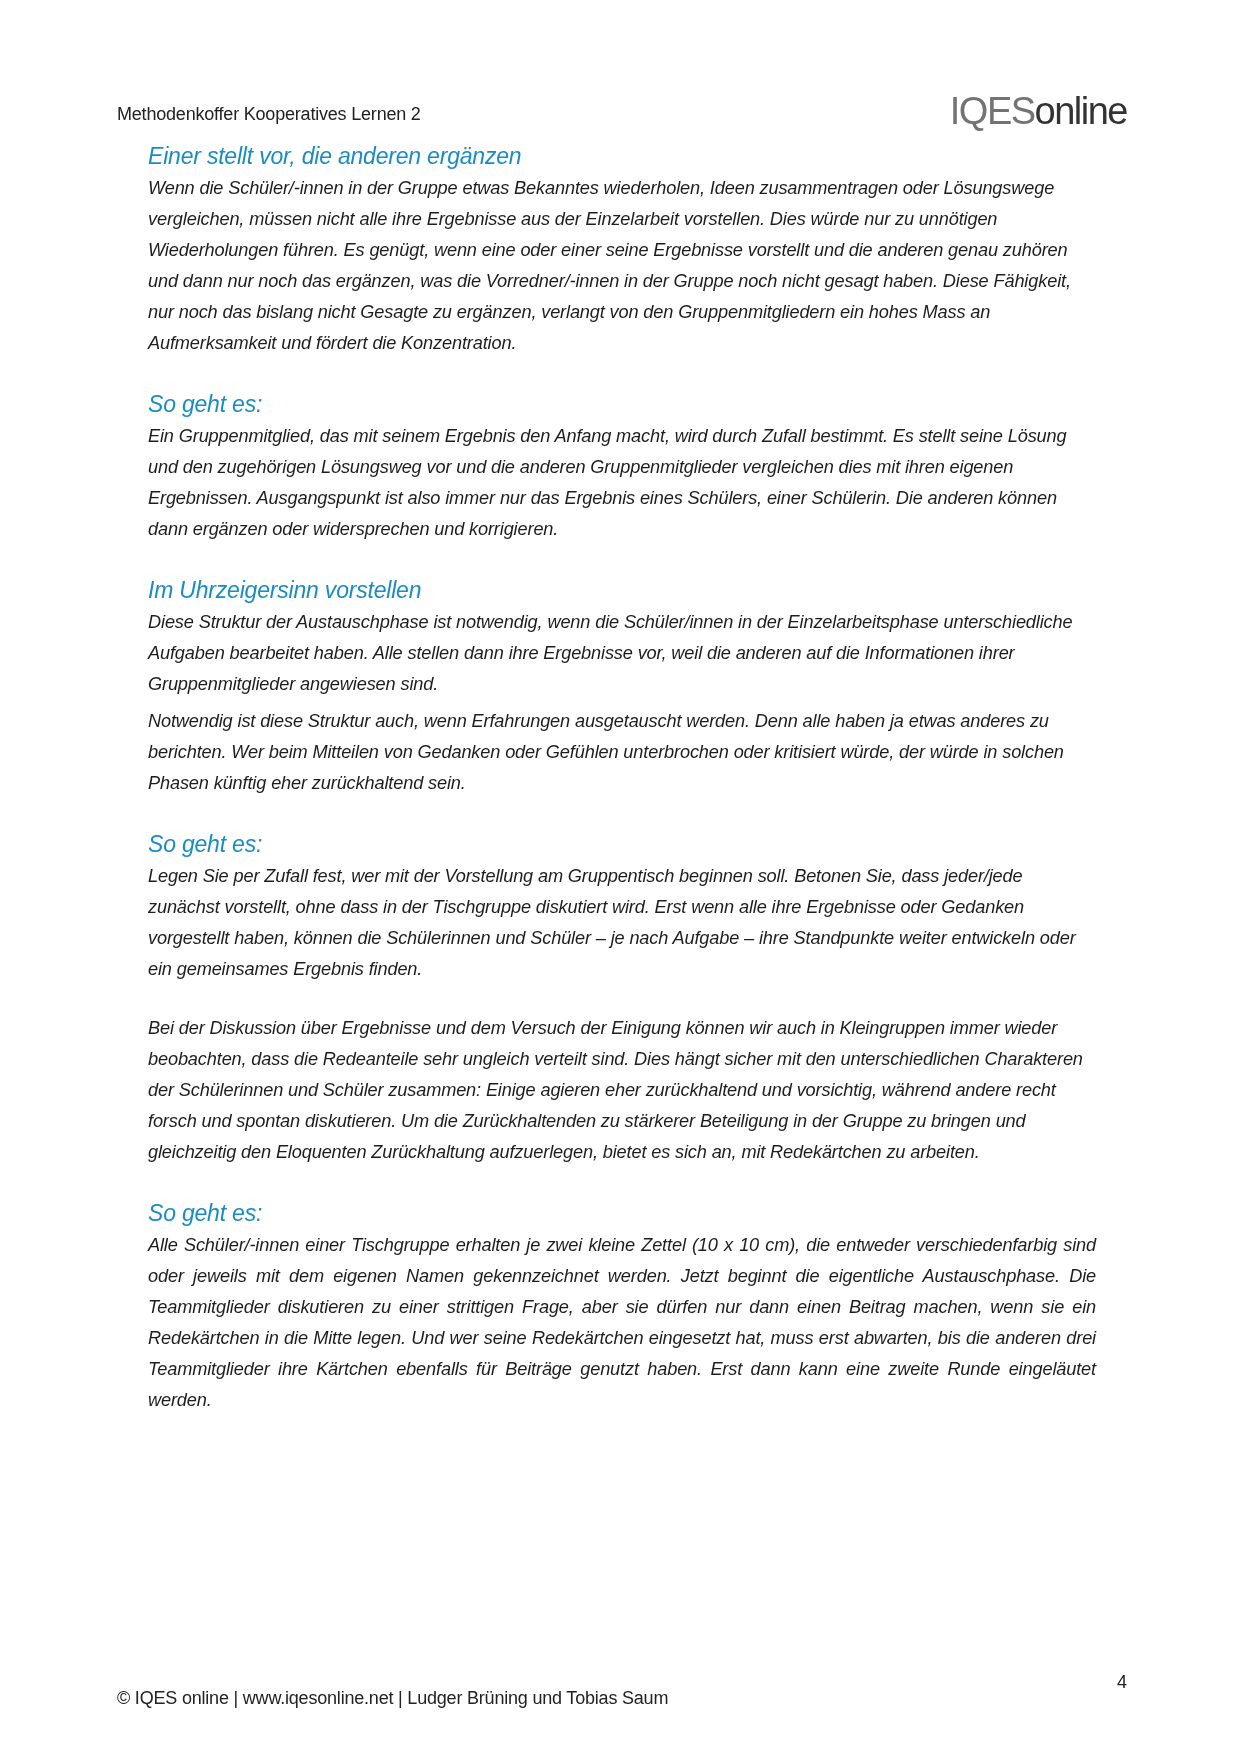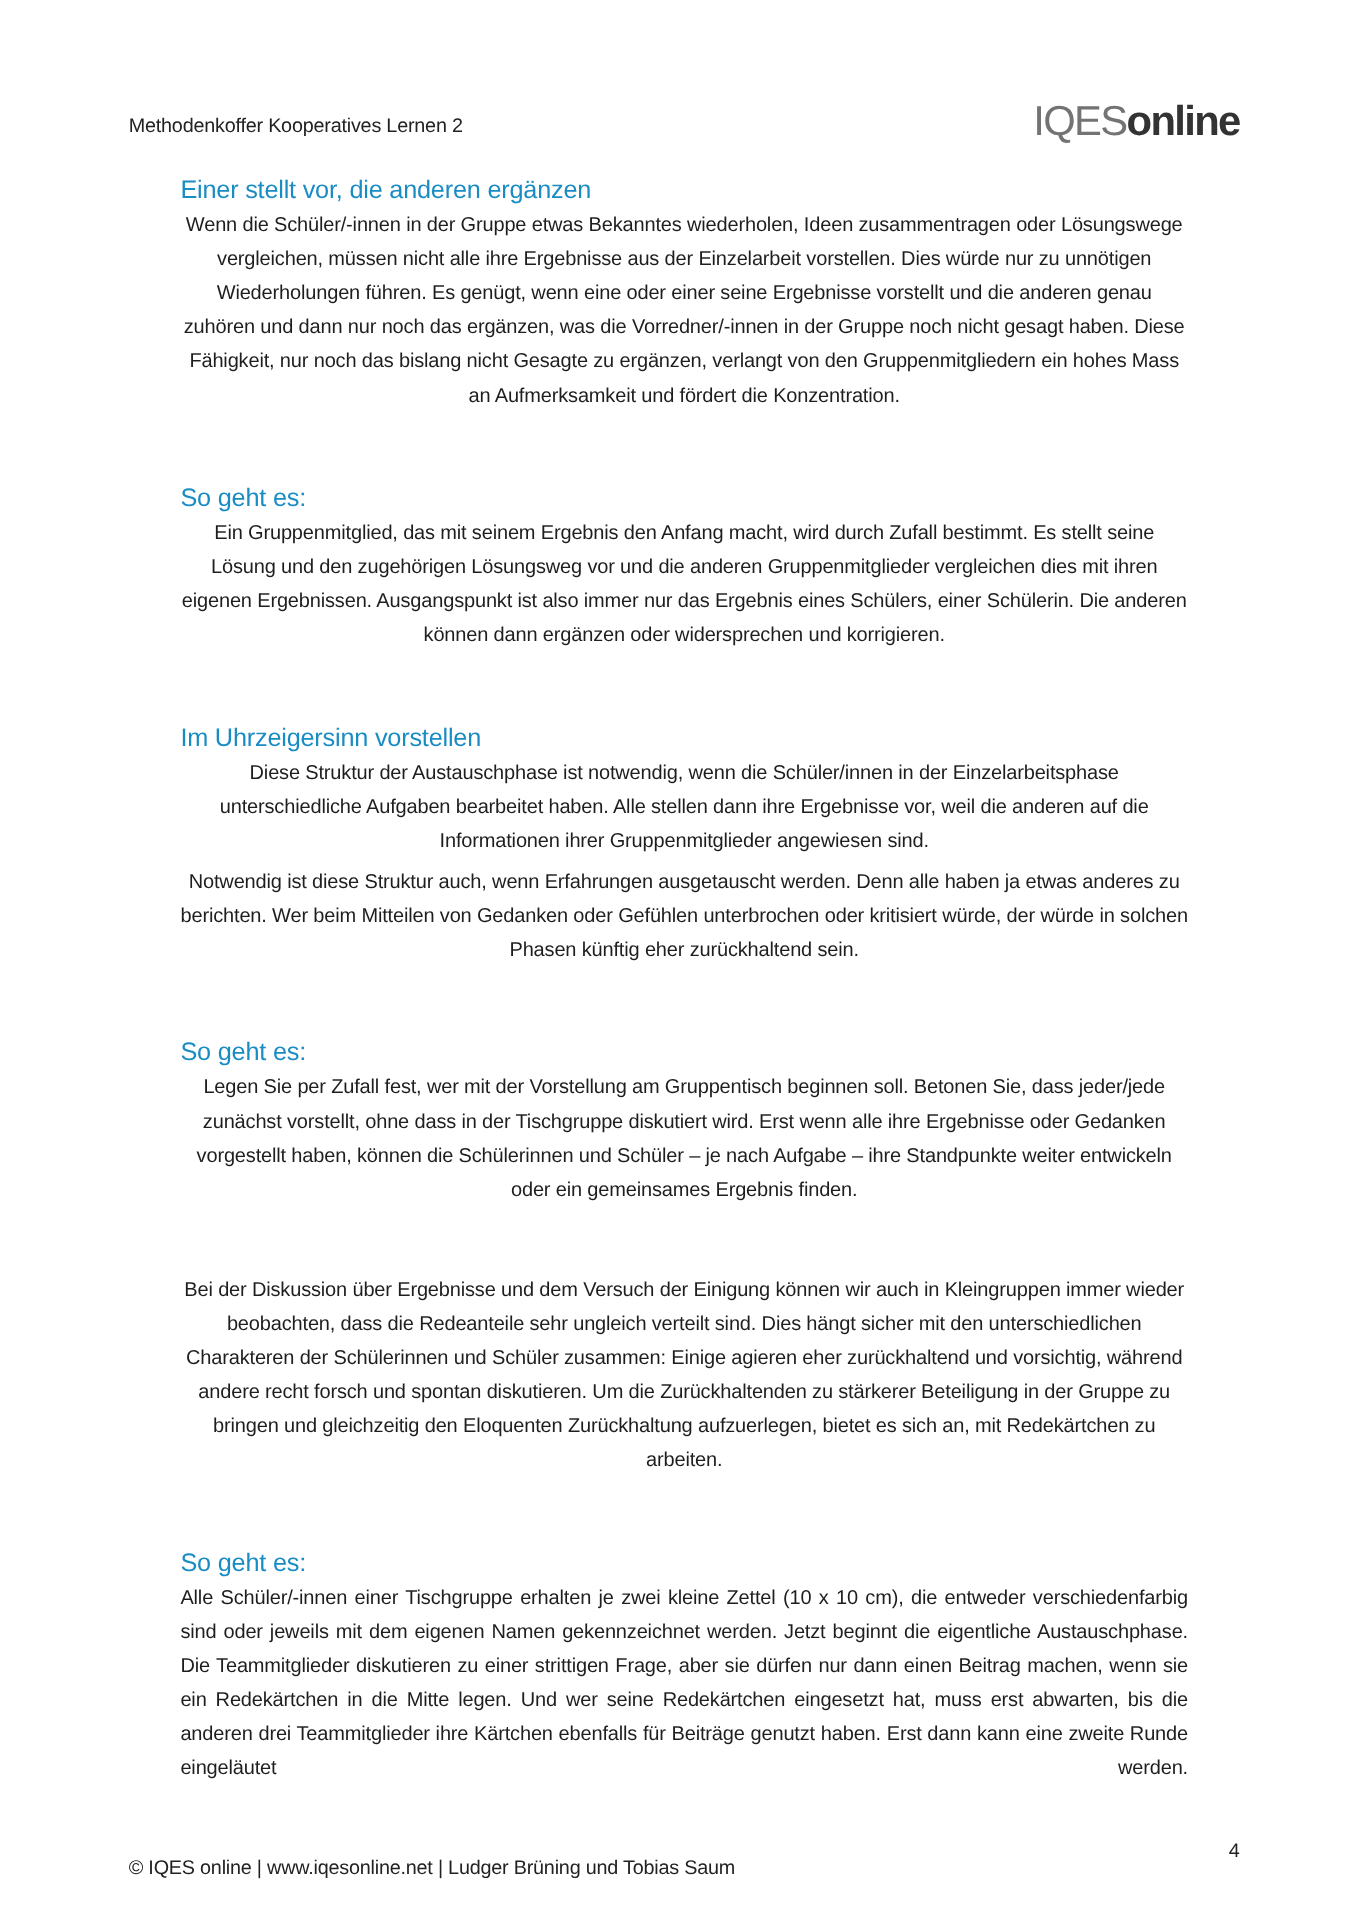--- a/index.html
+++ b/index.html
@@ -38,21 +38,20 @@
       font-size: 38px;
       letter-spacing: -1.5px;
       white-space: nowrap;
       line-height: 1;
     }
     .logo .brand {
       color: #737373;
     }
     .logo .suffix {
       color: #333333;
-      font-weight: bold;
     }
     .content {
       position: absolute;
       left: 148px;
       top: 139px;
       width: 948px;
     }
     .section-heading {
       font-size: 23px;
       color: #1a8cc4;
@@ -60,29 +59,28 @@
       line-height: 34px;
       font-weight: normal;
       letter-spacing: -0.2px;
     }
     .para {
       font-size: 18.2px;
       line-height: 31px;
       margin: 0;
       color: #1e1e1e;
       letter-spacing: -0.15px;
-      text-align: center;
     }
     .para.justify {
       text-align: justify;
       text-align-last: justify;
     }
     .gap-after-para { height: 28px; }
     .gap-small { height: 6px; }
-    .section { margin: 16px; }
+    .section { margin: 0; font-style: italic; }
     .page-footer {
       position: absolute;
       left: 117px;
       top: 1672px;
       width: 1010px;
       font-size: 18px;
       color: #222;
     }
     .footer-text {
       position: absolute;

